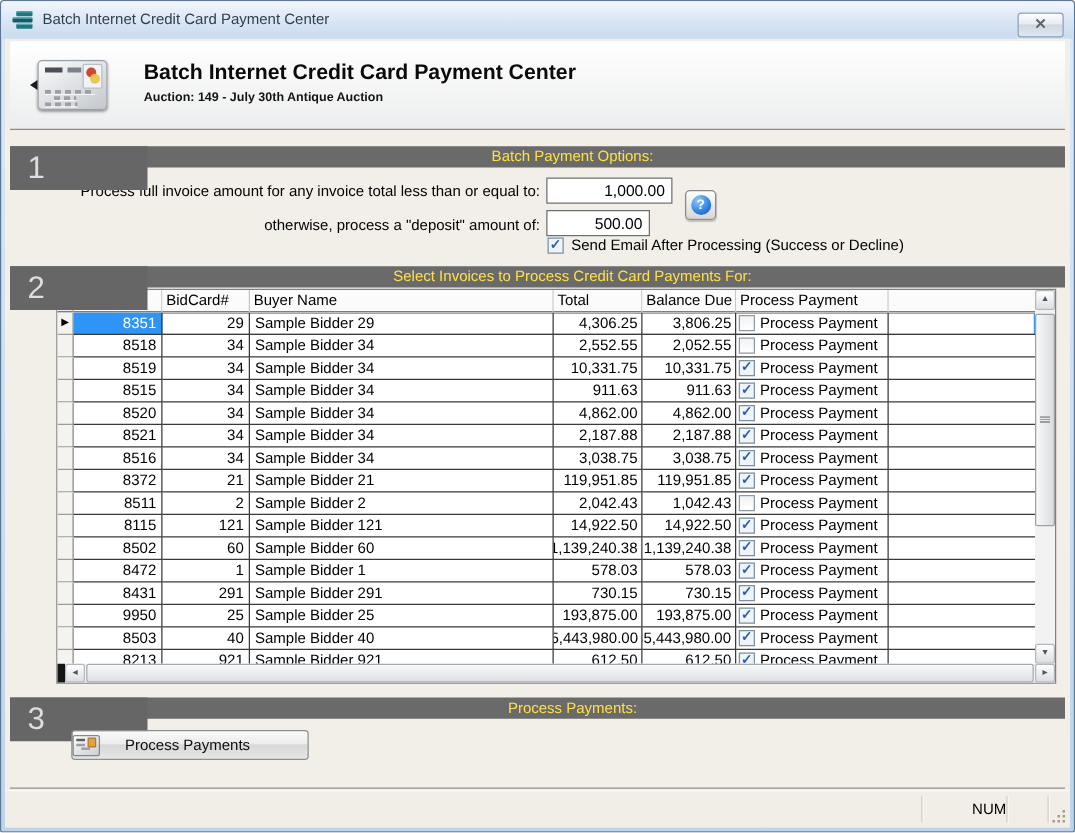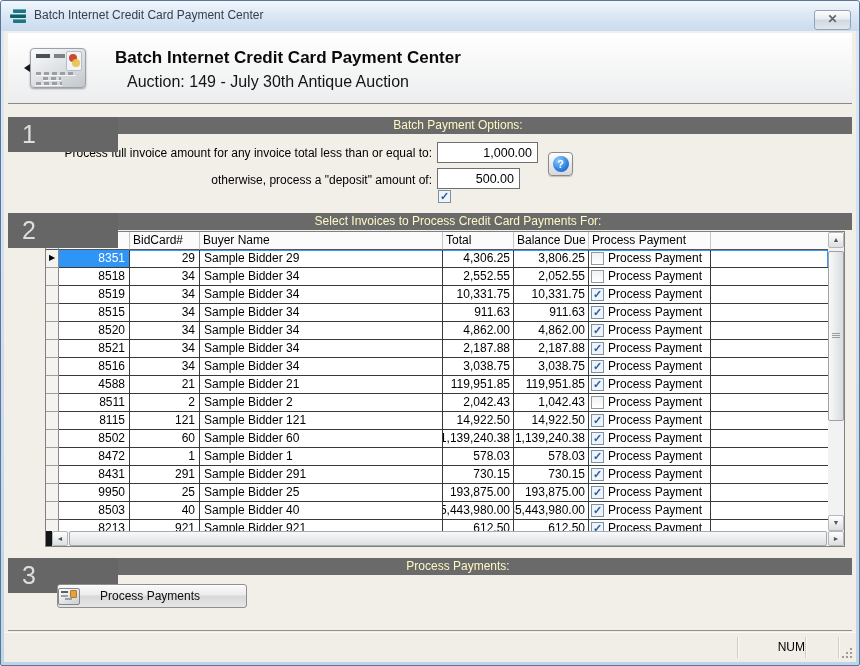--- a/index.html
+++ b/index.html
@@ -26,24 +26,24 @@
   .card-icon .s2{position:absolute;left:23px;top:5px;width:11px;height:4px;background:#7b828a;}
   .card-icon .logo{position:absolute;right:3px;top:2px;width:14px;height:18px;background:#f2f3f4;border:1px solid #b9bec4;border-radius:2px;}
   .card-icon .logo .red{position:absolute;left:2px;top:2px;width:8px;height:8px;border-radius:50%;background:#cf4631;}
   .card-icon .logo .yel{position:absolute;left:5px;top:7px;width:8px;height:8px;border-radius:50%;background:#e8c24a;opacity:.9;}
   .card-icon .ln{position:absolute;height:3px;background:repeating-linear-gradient(90deg,#9aa0a6 0 5px,transparent 5px 8px);box-shadow:0 1px 0 rgba(255,255,255,.8);}
   .card-icon .l1{left:5px;bottom:12px;width:40px;}
   .card-icon .l2{left:12px;bottom:7px;width:18px;}
   .card-icon .l3{left:5px;bottom:2px;width:26px;}
   .card-icon .arrow{position:absolute;left:-7px;top:15px;width:0;height:0;border-top:4px solid transparent;border-bottom:4px solid transparent;border-right:6px solid #1a1a1a;}
   .header-title{position:absolute;left:107px;top:15px;font-size:17px;font-weight:bold;color:#0a0a0a;white-space:nowrap;}
-  .header-subtitle{position:absolute;left:119px;top:40px;font-size:16px;font-weight:normal;color:#141414;white-space:nowrap;}
-
-  
-  .sec-bar{left:4px;width:844px;height:17px;background:#6a6a6a;color:#fef9c3;font-size:12px;text-align:center;line-height:17px;box-sizing:border-box;padding-left:56px;}
+  .header-subtitle{position:absolute;left:107px;top:40px;font-size:10px;font-weight:bold;color:#141414;white-space:nowrap;}
+
+  
+  .sec-bar{left:4px;width:844px;height:17px;background:#6a6a6a;color:#fde047;font-size:12px;text-align:center;line-height:17px;box-sizing:border-box;padding-left:56px;}
   .sec-num{left:4px;width:110px;height:35px;background:#666666;color:#dedede;font-size:25px;line-height:34px;padding-left:14px;box-sizing:border-box;z-index:1;}
   .bar1,.num1{top:86px;}
   .bar2,.num2{top:182px;}
   .bar3,.num3{top:527px;}
 
   
   .lbl{font-size:12px;color:#000;text-align:right;white-space:nowrap;}
   .lbl1{left:46px;width:382px;top:115px;}
   .lbl2{left:46px;width:382px;top:142px;}
   .amount-input{position:absolute;box-sizing:border-box;border:1px solid #6f6f6f;background:#fff;font-size:12.5px;text-align:right;padding:0 5px;font-family:"Liberation Sans",sans-serif;color:#000;}
@@ -147,20 +147,21 @@
     <div class="sec-bar bar1">Batch Payment Options:</div>
     <div class="sec-num num1">1</div>
     <div class="lbl lbl1">Process full invoice amount for any invoice total less than or equal to:</div>
     <input class="amount-input inp1" value="1,000.00" style="">
     <div class="lbl lbl2">otherwise, process a "deposit" amount of:</div>
     <input class="amount-input inp2" value="500.00" style="">
     <div class="help-btn">
       <span class="help-circle">?</span>
     </div>
     <div class="cb email-cb checked">✓</div>
+    <div class="email-lbl">Send Email After Processing (Success or Decline)</div>
 
     <div class="sec-bar bar2">Select Invoices to Process Credit Card Payments For:</div>
     <div class="sec-num num2">2</div>
 
     <div class="grid">
       <div class="ghead">
         <div class="hc sel w-sel"></div>
         <div class="hc w-invoice">Invoice#</div>
         <div class="hc w-bidcard">BidCard#</div>
         <div class="hc w-buyer">Buyer Name</div>
@@ -256,21 +257,21 @@
             <div class="c money w-total">3,038.75</div>
             <div class="c money w-balance">3,038.75</div>
             <div class="c process w-process">
               <span class="cb checked">✓</span>
               <span class="cb-label">Process Payment</span>
             </div>
             <div class="c filler w-filler"></div>
           </div>
           <div class="grow">
             <div class="c sel w-sel"></div>
-            <div class="c num inv w-invoice">4588</div>
+            <div class="c num inv w-invoice">8372</div>
             <div class="c num w-bidcard">21</div>
             <div class="c buyer w-buyer">Sample Bidder 21</div>
             <div class="c money w-total">119,951.85</div>
             <div class="c money w-balance">119,951.85</div>
             <div class="c process w-process">
               <span class="cb checked">✓</span>
               <span class="cb-label">Process Payment</span>
             </div>
             <div class="c filler w-filler"></div>
           </div>

